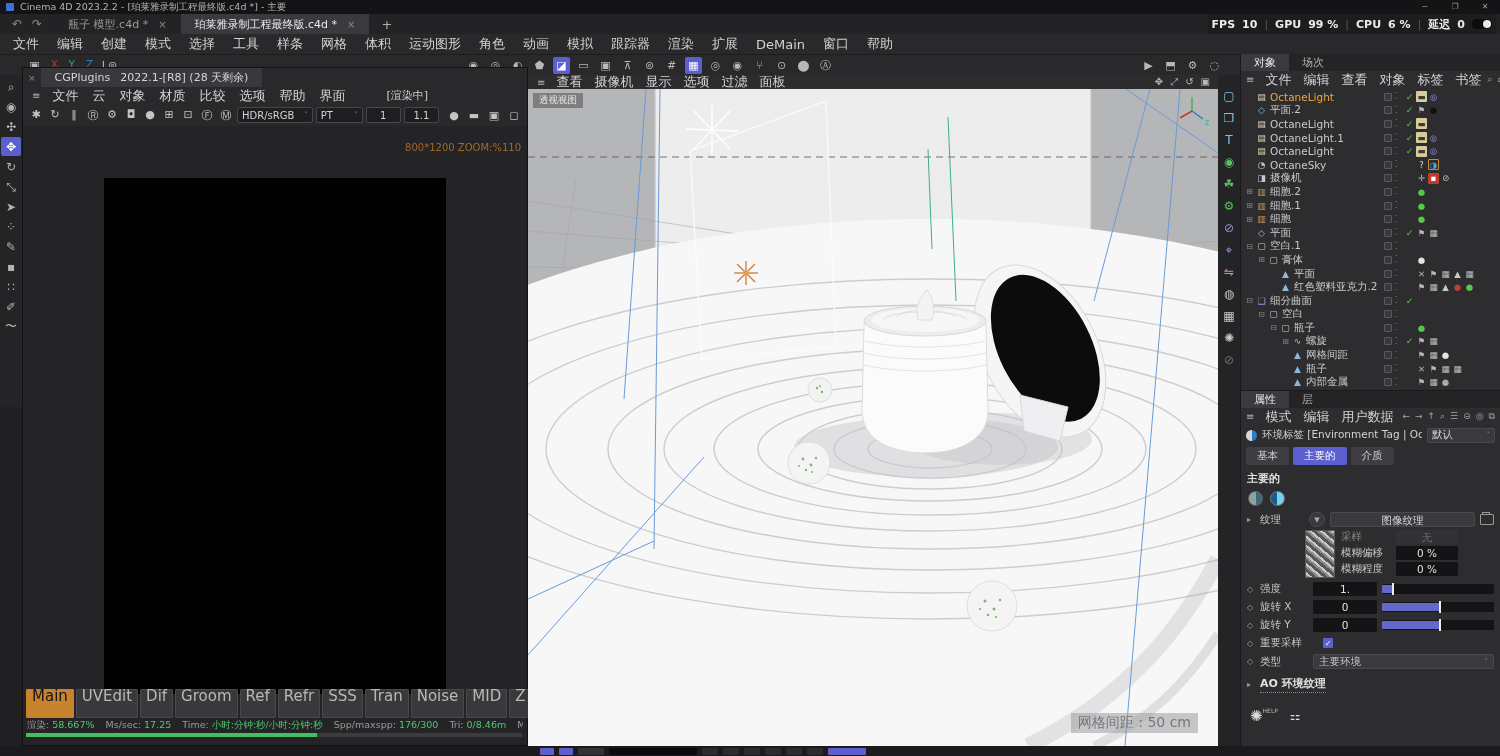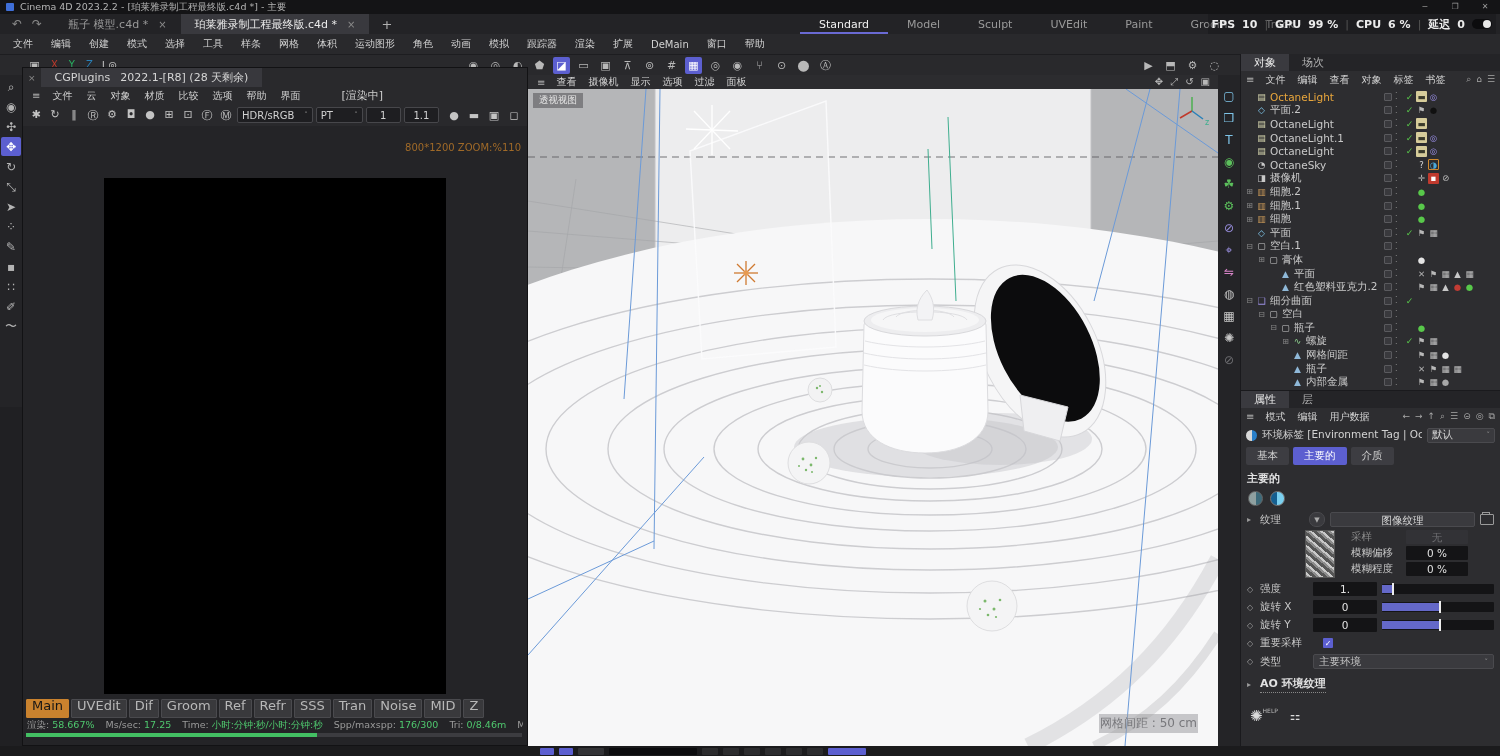--- a/index.html
+++ b/index.html
@@ -22,21 +22,21 @@
 .addtab{display:flex;align-items:center;padding:0 12px;color:#b0b0b0;font-size:13px}
 .ltabs{position:absolute;left:800px;top:14px;height:20px;display:flex}
 .ltab{padding:0 19px;display:flex;align-items:center;color:#9a9a9a;font-size:11px}
 .ltab.active{color:#f0f0f0;box-shadow:inset 0 -2px 0 #6a6ad4}
 .perf{position:absolute;top:14px;right:4px;height:20px;display:flex;align-items:center;gap:7px;color:#ececec;font-weight:bold;font-size:11px;background:rgba(20,20,22,.35);padding:0 4px}
 .psep{color:#555;font-weight:normal}
 .toggle{width:20px;height:10px;background:#0c0c0e;border-radius:6px;position:relative}
 .toggle::after{content:"";position:absolute;right:1px;top:1px;width:8px;height:8px;border-radius:50%;background:#e8e8e8}
 
 .menubar{left:0;top:34px;width:1500px;height:20px;background:#29292c;display:flex;align-items:center;padding-left:4px}
-.mitem{padding:0 9px;color:#d2d2d2;font-size:10px;white-space:nowrap}
+.mitem{padding:0 9px;color:#d2d2d2;font-size:13px;white-space:nowrap}
 
 .toolrow{left:0;top:54px;width:1500px;height:21px;background:#29292c;border-top:1px solid #1d1d20}
 .tgrp{position:absolute;top:0;height:21px;display:flex;align-items:center;gap:5px}
 .ticon{min-width:17px;height:17px;display:flex;align-items:center;justify-content:center;color:#b8b8b8;font-size:11px;border-radius:2px;padding:0 1px}
 .ticon.active{background:#5c5fd0;color:#fff}
 .axbtn{font-size:10px;color:#cacaca;padding:0 3px 1px;border-bottom:2px solid #888}
 
 .lefttool{left:0;top:75px;width:22px;height:332px;background:#242427;display:flex;flex-direction:column;align-items:center;gap:1px;padding-top:2px}
 .ltool{width:20px;height:19px;display:flex;align-items:center;justify-content:center;font-size:12px;color:#b4b4b4;border-radius:2px}
 .ltool.active{background:#5c5fd0;color:#fff}
@@ -50,35 +50,35 @@
 .burger{color:#b0b0b0;padding:0 5px;font-size:10px}
 .rendering{margin-left:34px;color:#cfcfcf}
 .octtools{height:22px;display:flex;align-items:center;gap:3px;padding:0 5px}
 .oticon{min-width:16px;text-align:center;color:#c4c4c4;font-size:11px}
 .octdrop{height:16px;background:#1e1e21;border:1px solid #47474b;display:flex;align-items:center;justify-content:space-between;padding:0 4px;font-size:10px;color:#d2d2d2;border-radius:2px}
 .caret{font-size:7px;color:#9a9a9a;margin-left:3px}
 .octcanvas{position:absolute;left:0;top:58px;right:0;bottom:0;background:#242427}
 .zoominfo{position:absolute;top:16px;right:6px;color:#a06a28;font-size:10px}
 .renderblack{position:absolute;left:81px;top:52px;width:342px;height:516px;background:#000}
 .octpasses{position:absolute;left:3px;bottom:27px;display:flex;gap:2px}
-.pass{padding:0 5px;height:19px;line-height:12px;font-size:13px;background:#39393c;color:#b8b8b8;border:1px solid #4a4a4e;border-radius:1px}
+.pass{padding:0 5px;height:29px;line-height:12px;font-size:15px;background:#39393c;color:#b8b8b8;border:1px solid #4a4a4e;border-radius:1px}
 .pass.active{background:#c9822e;color:#161616;border-color:#c9822e}
 .octstatus{position:absolute;left:4px;right:4px;bottom:13px;display:flex;gap:11px;font-size:9.5px;white-space:nowrap;overflow:hidden}
 .sl{color:#9a9a9a}.sv{color:#4fc86e}
 .stat{display:flex;gap:3px}
 .octprog{position:absolute;left:3px;right:5px;bottom:8px;height:4px;background:#3c3c40}
 .octprogfill{height:100%;background:#43bf63}
 
 .viewport{left:528px;top:75px;width:690px;height:671px;background:#b6b7b9;overflow:hidden}
 .vpmenu{height:14px;background:#2c2c2f;display:flex;align-items:center;font-size:10.5px;color:#cfcfcf;padding:0 4px}
 .vpmenu .mitem{padding:0 6px}
 .vpicons{margin-left:auto;display:flex;gap:7px;color:#b8b8b8;font-size:10px;padding-right:4px}
 .vpscene{position:absolute;left:0;top:14px}
 .vplabel{position:absolute;left:5px;top:18px;background:rgba(112,112,115,.8);color:#e6e6e6;font-size:9.5px;padding:1px 6px}
-.gridlabel{position:absolute;right:20px;bottom:13px;background:rgba(158,158,162,.55);color:#77777b;font-size:12px;padding:1px 1px}
+.gridlabel{position:absolute;right:20px;bottom:13px;background:rgba(158,158,162,.55);color:#77777b;font-size:14px;padding:1px 7px}
 
 .righttool{left:1218px;top:75px;width:22px;height:671px;background:#242427;display:flex;flex-direction:column;align-items:center;gap:4px;padding-top:12px}
 .rtool{width:18px;height:18px;display:flex;align-items:center;justify-content:center;font-size:12px;color:#c8c8c8}
 
 .rightpanel{left:1240px;top:54px;width:260px;height:692px;background:#2d2d30;border-left:1px solid #1a1a1d}
 .ptabs{height:17px;display:flex;background:#242427}
 .ptab{padding:0 13px;display:flex;align-items:center;color:#b0b0b0;font-size:11px}
 .ptab.active{background:#3a3a3f;color:#ececec}
 .pmenu{height:17px;display:flex;align-items:center;font-size:10.5px;color:#cfcfcf}
 .pmenu .mitem{padding:0 6px}
@@ -109,21 +109,21 @@
 .halfbig{width:15px;height:15px;border-radius:50%}
 .hb1{background:linear-gradient(90deg,#8fa0a0 50%,#3d6a7a 50%);border:1px solid #666}
 .hb2{background:linear-gradient(90deg,#155f90 50%,#7ad0f0 50%);border:1px solid #777}
 .trow{display:flex;align-items:center;padding:3px 6px;gap:5px;font-size:10.5px}
 .arrow{color:#9a9a9a;font-size:8px;width:8px}
 .texlabel{width:44px}
 .dropbtn{width:16px;height:15px;background:#3a3a3e;border:1px solid #4a4a4e;border-radius:7px;text-align:center;line-height:14px;font-size:7px;color:#aaa}
 .texbtn{flex:1;height:15px;background:#3a3a3e;border:1px solid #4a4a4e;text-align:center;line-height:14px;border-radius:2px;color:#d8d8d8}
 .folder{width:14px;height:11px;border:1px solid #9a9a9a;border-radius:1px;position:relative}
 .folder::before{content:"";position:absolute;left:1px;top:-3px;width:6px;height:2px;border:1px solid #9a9a9a;border-bottom:none}
-.texblock{display:flex;gap:16px;padding:0 6px 2px 64px}
+.texblock{display:flex;gap:6px;padding:0 6px 2px 64px}
 .texthumb{width:30px;height:48px;background:repeating-linear-gradient(40deg,#8c8c8c 0 2px,#c9c9c9 2px 4px,#565656 4px 7px);border:1px solid #555;flex:0 0 auto}
 .txrows{flex:1;display:flex;flex-direction:column;gap:2px}
 .txr{display:flex;align-items:center;gap:5px;font-size:10.5px}
 .txl{width:50px;color:#c6c6c6;white-space:nowrap}
 .txv{width:62px;height:14px;background:#141416;text-align:center;line-height:14px;color:#e0e0e0;border-radius:1px}
 .txr.dis .txl{color:#8a8a8a}
 .txr.dis .txv{background:#323236;color:#6e6e72}
 .srow{display:flex;align-items:center;gap:5px;padding:2px 6px;font-size:10.5px}
 .slabel{width:48px;white-space:nowrap}
 .valbox{width:64px;height:14px;background:#141416;text-align:center;line-height:14px;color:#e2e2e2;border-radius:1px}
@@ -167,30 +167,20 @@
           <span class="x">×</span>
         </span>
 
         <span class="dtab active">
           <span>珀莱雅录制工程最终版.c4d *</span>
           <span class="x">×</span>
         </span>
       </span>
     <span class="addtab">+</span>
   </div>
-  <div class="ltabs">
-
-  <span class="ltab active">Standard</span>
-      <span class="ltab">Model</span>
-      <span class="ltab">Sculpt</span>
-      <span class="ltab">UVEdit</span>
-      <span class="ltab">Paint</span>
-      <span class="ltab">Groom</span>
-      <span class="ltab">Track</span>
-    </div>
   <div class="perf">
     <span>FPS</span>
     <span>10</span>
     <span class="psep">|</span>
     <span>GPU</span>
     <span>99 %</span>
     <span class="psep">|</span>
     <span>CPU</span>
     <span>6 %</span>
     <span class="psep">|</span>

